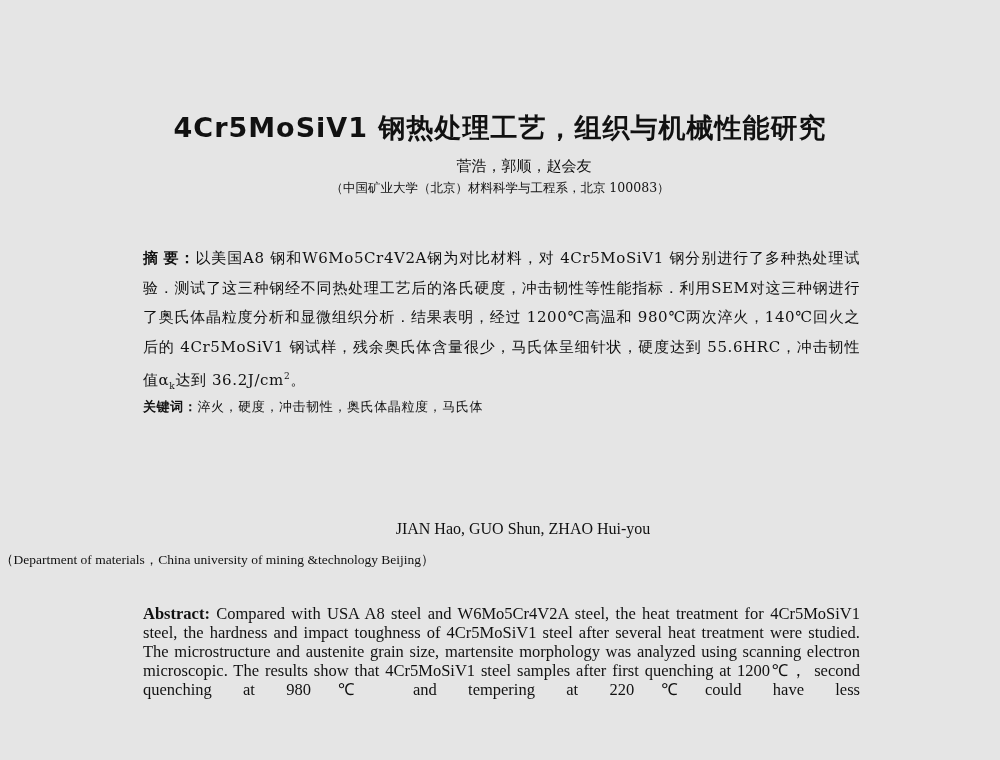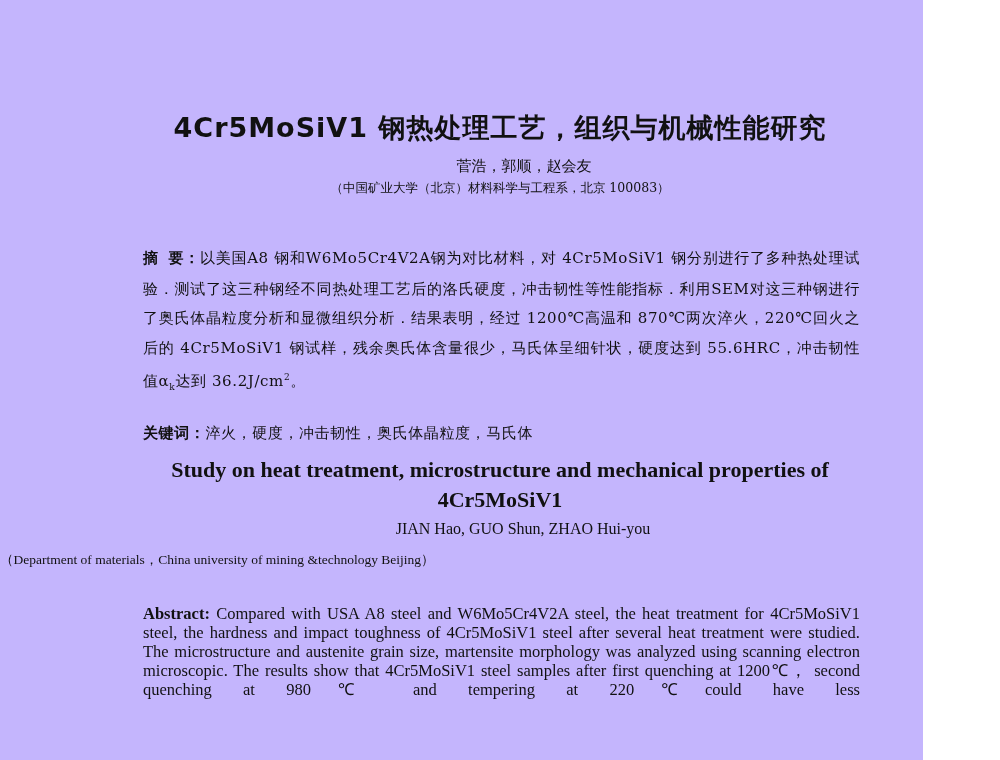--- a/index.html
+++ b/index.html
@@ -1,29 +1,29 @@
 <!DOCTYPE html>
 <html><head>
 <meta charset="utf-8">
 <style>
   html, body { margin:0; padding:0; background:#ffffff; }
   body { width:1000px; height:760px; overflow:hidden; position:relative; color:#111; }
-  .page { position:absolute; left:0; top:0; width:923px; height:760px; background:#c4b5fd; }
+  .page { position:absolute; left:0; top:0; width:1000px; height:760px; background:#e5e5e5; }
   .cn-title { position:absolute; left:0; width:1000px; top:110px; text-align:center;
     font-family:"DejaVu Sans", sans-serif; font-weight:bold; font-size:27px; letter-spacing:1px; color:#111; }
   .cn-authors { position:absolute; left:0; width:1000px; top:157px; text-align:center;
     font-family:"DejaVu Serif", serif; font-size:15px; color:#111;padding-left:24px; }
   .cn-affil { position:absolute; left:0; width:1000px; top:180px; text-align:center;
     font-family:"DejaVu Serif", serif; font-size:12.5px; color:#111; }
   .cn-abstract { position:absolute; left:143px; width:717px; top:244px;
     font-family:"DejaVu Serif", serif; font-size:15px; line-height:29.6px; color:#111;
     text-align:justify; letter-spacing:0.6px; }
-  .cn-abstract .lead, .cn-keywords .lead { font-family:Liberation Mono, monospace; font-weight:bold; }
+  .cn-abstract .lead, .cn-keywords .lead { font-family:Liberation Serif, serif; font-weight:bold; }
   .cn-keywords { position:absolute; left:143px; width:717px; top:392px;
-    font-family:"DejaVu Serif", serif; font-size:15px; line-height:29px; color:#111; letter-spacing:0.6px;margin-top:27px; }
+    font-family:"DejaVu Serif", serif; font-size:13px; line-height:29px; color:#111; letter-spacing:0.6px; }
   sub, sup { font-size:9px; }
   .en-title { position:absolute; left:0; width:1000px; top:455px; text-align:center;
     font-family:"Liberation Serif", serif; font-weight:bold; font-size:22px; line-height:30px; color:#111; }
   .en-authors { position:absolute; left:0; width:1000px; top:520px; text-align:center;
     font-family:"Liberation Serif", serif; font-size:16px; color:#111;margin-left:23px; }
   .en-affil { position:absolute; left:0; width:1000px; top:551px; text-align:left;
     font-family:"Liberation Serif", serif; font-size:13.5px; color:#111; }
   .en-abstract { position:absolute; left:143px; width:717px; top:604px;
     font-family:"Liberation Serif", serif; font-size:16.5px; line-height:19px; color:#111;
     text-align:justify; text-align-last:justify; }
@@ -31,30 +31,26 @@
 </style>
 </head>
 <body>
 
 <div class="page">
   <div class="cn-title">4Cr5MoSiV1 钢热处理工艺，组织与机械性能研究</div>
   <div class="cn-authors">菅浩，郭顺，赵会友</div>
   <div class="cn-affil">（中国矿业大学（北京）材料科学与工程系，北京 100083）</div>
 
   <div class="cn-abstract">
-    <span class="lead">摘 要：</span><span>以美国A8 钢和W6Mo5Cr4V2A钢为对比材料，对 4Cr5MoSiV1 钢分别进行了多种热处理试验．测试了这三种钢经不同热处理工艺后的洛氏硬度，冲击韧性等性能指标．利用SEM对这三种钢进行了奥氏体晶粒度分析和显微组织分析．结果表明，经过 1200℃高温和 870℃两次淬火，220℃回火之后的 4Cr5MoSiV1 钢试样，残余奥氏体含量很少，马氏体呈细针状，硬度达到 55.6HRC，冲击韧性值</span><span>α</span><sub>k</sub><span>达到 36.2J/cm</span><sup>2</sup><span>。</span>
+    <span class="lead">摘 要：</span><span>以美国A8 钢和W6Mo5Cr4V2A钢为对比材料，对 4Cr5MoSiV1 钢分别进行了多种热处理试验．测试了这三种钢经不同热处理工艺后的洛氏硬度，冲击韧性等性能指标．利用SEM对这三种钢进行了奥氏体晶粒度分析和显微组织分析．结果表明，经过 1200℃高温和 980℃两次淬火，140℃回火之后的 4Cr5MoSiV1 钢试样，残余奥氏体含量很少，马氏体呈细针状，硬度达到 55.6HRC，冲击韧性值</span><span>α</span><sub>k</sub><span>达到 36.2J/cm</span><sup>2</sup><span>。</span>
   </div>
 
   <div class="cn-keywords">
     <span class="lead">关键词：</span><span>淬火，硬度，冲击韧性，奥氏体晶粒度，马氏体</span>
   </div>
 
-  <div class="en-title">
-    <div>Study on heat treatment, microstructure and mechanical properties of</div>
-    <div>4Cr5MoSiV1</div>
-  </div>
   <div class="en-authors">JIAN Hao, GUO Shun, ZHAO Hui-you</div>
   <div class="en-affil">（Department of materials，China university of mining  &amp;technology Beijing）</div>
 
   <div class="en-abstract">
     <span class="lead">Abstract:</span><span> Compared with USA A8 steel and W6Mo5Cr4V2A steel, the heat treatment for 4Cr5MoSiV1 steel, the hardness and impact toughness of 4Cr5MoSiV1 steel after several heat treatment were studied. The microstructure and austenite grain size, martensite morphology was analyzed using scanning electron microscopic. The results show that 4Cr5MoSiV1 steel samples after first quenching at 1200℃， second quenching at 980℃ and tempering at 220℃could have less</span>
   </div>
 </div>
 
 </body></html>

